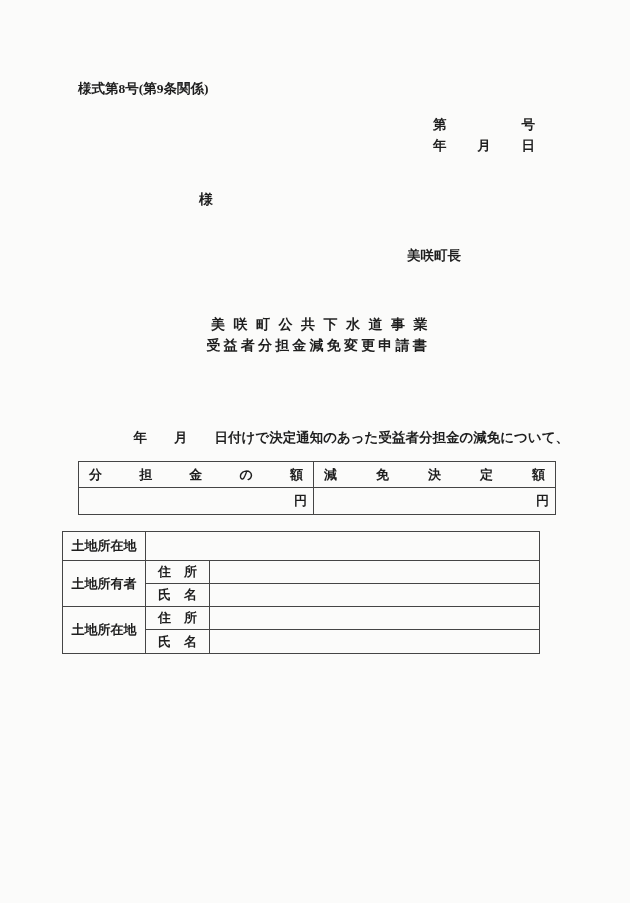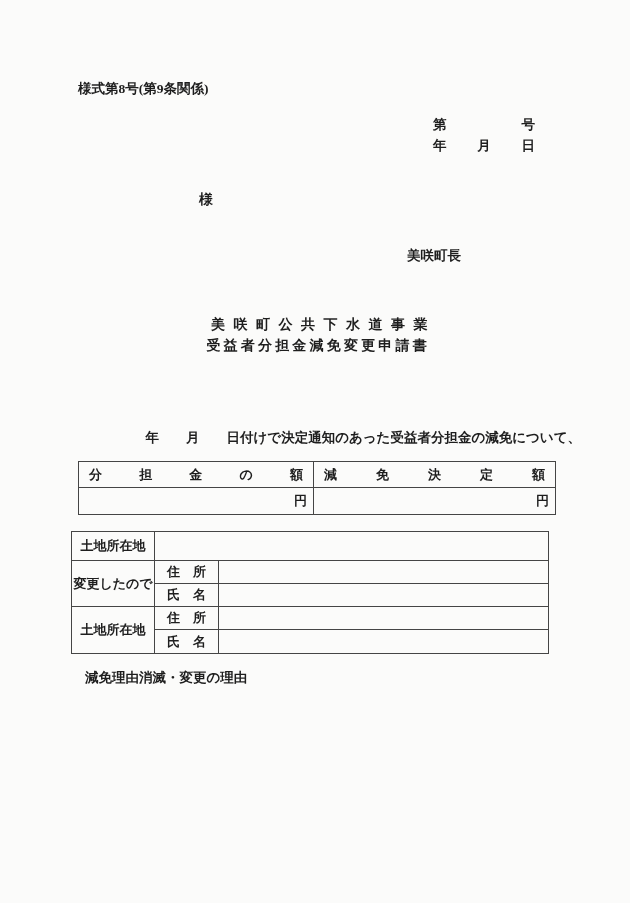--- a/index.html
+++ b/index.html
@@ -20,31 +20,31 @@
   .doc-no{left:433px;top:116px;width:102px;display:flex;justify-content:space-between;}
   .date-line{left:433px;top:137px;width:102px;display:flex;justify-content:space-between;}
 
   .addressee{left:199px;top:191px;font-size:14px;}
   .sender{left:379px;top:247px;margin-left:28px;}
 
   .title-line{left:0;width:630px;text-align:center;font-size:14px;}
   .title-line1{top:316px;letter-spacing:8.5px;padding-left:8.5px;}
   .title-line2{top:337px;letter-spacing:3.2px;padding-left:3.2px;}
 
-  .body-text{left:78px;top:384px;line-height:21.6px;white-space:pre;text-align:center;}
+  .body-text{left:66px;top:384px;line-height:21.6px;white-space:pre;text-align:center;}
 
   table{border-collapse:collapse;table-layout:fixed;}
   td{border:1px solid #454545;font-size:13px;padding:0;vertical-align:middle;}
 
   .amount-table{left:78px;top:461px;width:477px;}
   .amount-table td.hd{height:25px;}
   .amount-table td.val{height:26px;text-align:right;padding-right:6px;}
   .char-justify{display:flex;justify-content:space-between;padding:0 10px;}
 
-  .owner-table{left:71px;top:531px;width:477px;border-radius:28px;}
+  .owner-table{left:62px;top:531px;width:477px;border-radius:28px;}
   .owner-table td{text-align:center;}
   .owner-table td.blank{border-left:1px solid #454545;}
   .owner-table .r1{height:29px;}
   .owner-table .r2{height:23px;}
   .owner-table .r5{height:24px;}
 
   .reason-label{left:85px;top:669px;}
 </style>
 </head>
 <body>
@@ -113,35 +113,34 @@
         <col style="width:83px">
         <col style="width:64px">
         <col style="width:330px">
       </colgroup>
     <tbody>
         <tr class="r1">
       <td>土地所在地</td>
       <td class="blank" colspan="2"></td>
     </tr>
     <tr class="r2">
-      <td rowspan="2">変更したので</td>
+      <td rowspan="2">土地所有者</td>
       <td>住　所</td>
       <td class="blank"></td>
     </tr>
     <tr class="r2">
       <td>氏　名</td>
       <td class="blank"></td>
     </tr>
     <tr class="r2">
       <td rowspan="2">土地所在地</td>
       <td>住　所</td>
       <td class="blank"></td>
     </tr>
     <tr class="r5">
       <td>氏　名</td>
       <td class="blank"></td>
     </tr>
   </tbody>
     </table>
 
-  <div class="abs reason-label">減免理由消滅・変更の理由</div>
 
 </div>
 
 </body></html>

